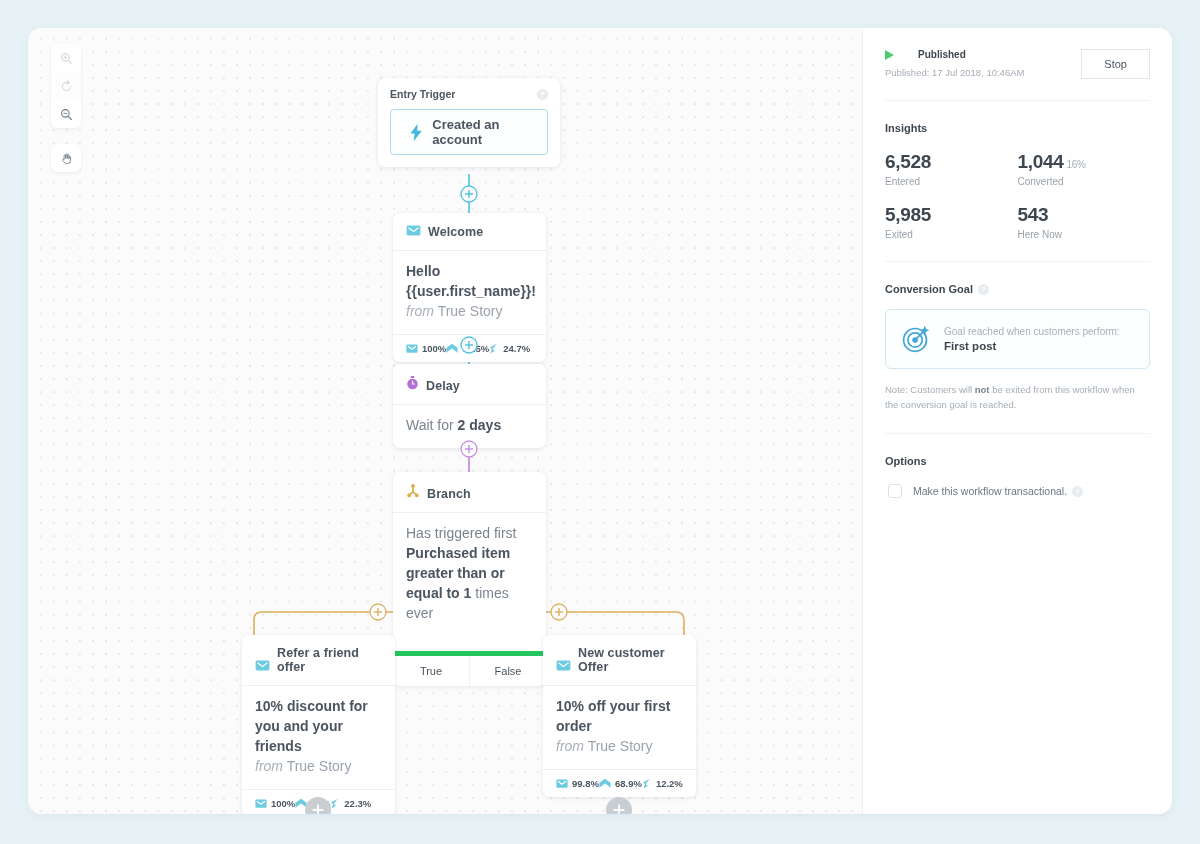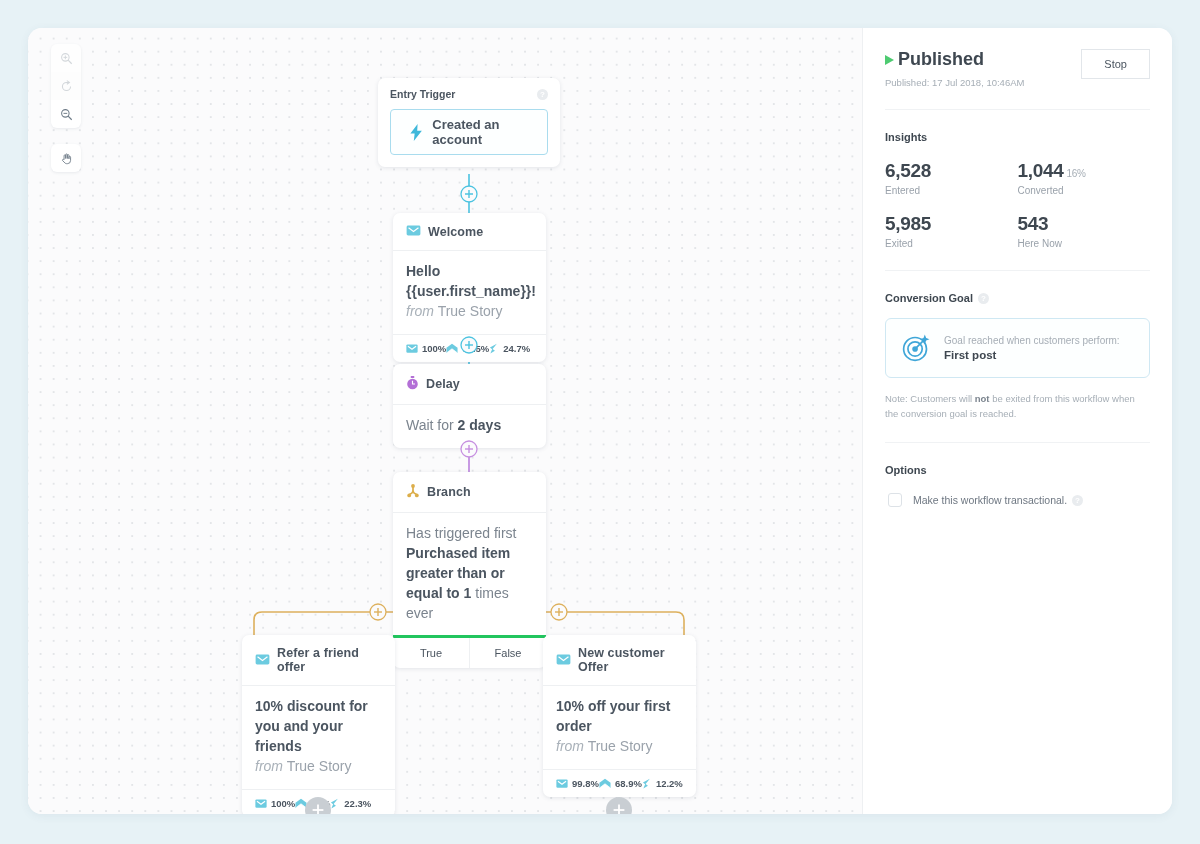--- a/index.html
+++ b/index.html
@@ -43,21 +43,21 @@
   .tb-group.pan { margin-top: 16px; }
   .tb-btn svg { display: block; }
   
   .node {
     position: absolute;
     background: #fff;
     border-radius: 7px;
     box-shadow: 0 1px 4px rgba(60,80,100,.13);
   }
   .node-hd {
-    display: flex; align-items: center; gap: 7px;
+    display: flex; align-items: flex-end; gap: 7px;
     padding: 11px 13px 11px 13px;
     font-size: 12.5px; font-weight: bold; color: #4b5560;
     letter-spacing: .1px;
   }
   .node-hd .ico { flex: 0 0 auto; margin-top: 1px; }
   .node-body {
     border-top: 1px solid #eef0f2;
     padding: 11px 13px 12px 13px;
     font-size: 14px; color: #7b848e; line-height: 1.42;
   }
@@ -92,44 +92,44 @@
     border: 1px solid #a9dcee; border-radius: 4px;
     background: #fdffff;
     height: 46px;
     display: flex; align-items: center; gap: 9px;
     padding-left: 18px;
     font-size: 13px; font-weight: bold; color: #4b5560;
     cursor: pointer;
   }
   
   .branch-legs {
-    display: flex; border-top: 3px solid #22c55e;
-    font-size: 11px; color: #4b5560;
+    display: flex; border-top: 5px solid #22c55e;
+    font-size: 11px; color: #4b5560; margin-top: 16px;
   }
   .leg {
     flex: 1; text-align: center; padding: 9px 0;
     cursor: pointer;
   }
   .leg + .leg { border-left: 1px solid #eef0f2; }
   
   .wires { position: absolute; left: 0; top: 0; width: 834px; height: 786px; pointer-events: none; }
   .plus-node { position: absolute; pointer-events: auto; cursor: pointer; }
   
   .sidebar {
     width: 310px; height: 786px;
     background: #fff;
     border-left: 1px solid #eef0f2;
     padding: 0 22px;
   }
   .sb-sec { padding: 21px 0; border-bottom: 1px solid #f0f2f4; }
   .sb-sec.last { border-bottom: none; }
   .status-row { display: flex; align-items: flex-start; justify-content: space-between; }
   .status-name {
-    display: flex; align-items: center; gap: 4px;
-    font-size: 18px; font-weight: bold; color: #3e4750;
+    display: flex; align-items: center; gap: 24px;
+    font-size: 10px; font-weight: bold; color: #3e4750;
   }
   .play {
     width: 0; height: 0;
     border-left: 9px solid #4ecb71;
     border-top: 5.5px solid transparent;
     border-bottom: 5.5px solid transparent;
   }
   .status-sub { margin-top: 7px; font-size: 9.5px; color: #a6aeb6; }
   .stop-btn {
     border: 1px solid #e2e6ea; background: #fff;

